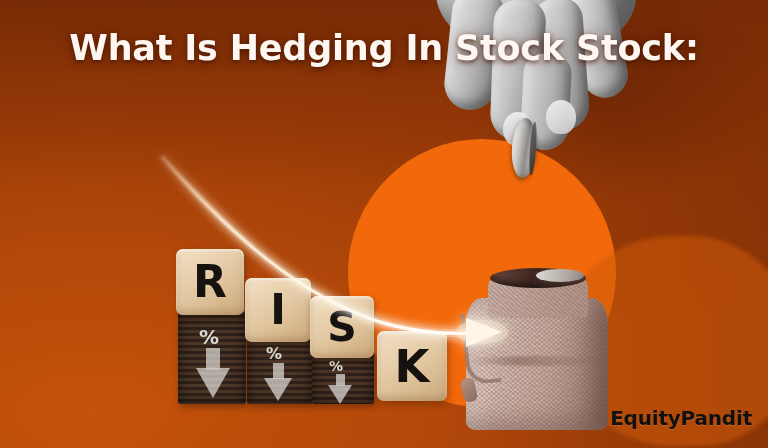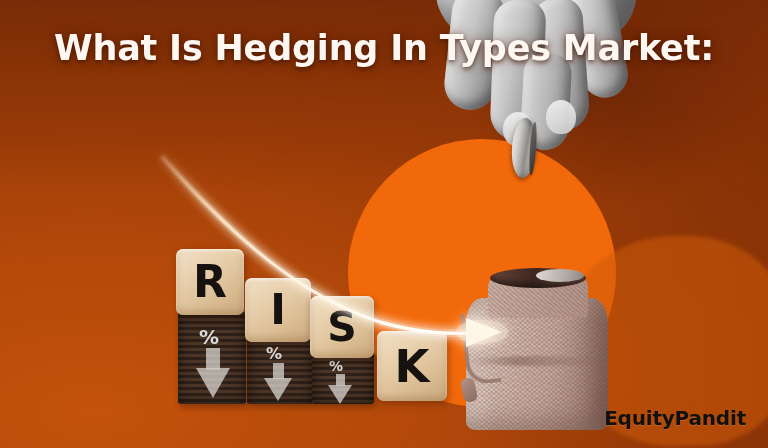--- a/index.html
+++ b/index.html
@@ -222,21 +222,21 @@
   }
   .subtitle{
     position:absolute; left:0; top:83px; width:768px;
     text-align:center;
     font-size:20px; font-weight:400;
     color:#f4e7df;
     text-shadow:0 2px 5px rgba(60,18,2,.7);
     font-family:"DejaVu Sans", sans-serif;
   }
   .brand{
-    position:absolute; right:22px; bottom:18px;
+    position:absolute; right:16px; bottom:18px;
     font-size:20px; font-weight:bold;
     color:#12100e;
     font-family:"DejaVu Sans", sans-serif;
     letter-spacing:-.2px;
     text-shadow:0 1px 0 rgba(255,255,255,.12);
   }
 </style>
 </head>
 <body>
 
@@ -325,16 +325,16 @@
           </feMerge>
       </filter>
     </defs>
 
     <path d="M163,158 C 232,236 300,296 380,322 C 420,334 452,334 487,333" fill="none" stroke="url(#glowGrad)" stroke-width="7.5" stroke-linecap="round" filter="url(#softGlow)" opacity="0.55"></path>
     <path d="M163,158 C 232,236 300,296 380,322 C 420,334 452,334 487,333" fill="none" stroke="url(#glowGrad)" stroke-width="3.4" stroke-linecap="round"></path>
     <polygon points="466,318 502,332 466,347" fill="#fffaf0" filter="url(#tinyGlow)"></polygon>
     <ellipse cx="482" cy="332" rx="26" ry="12" fill="#fff3dd" opacity="0.45" filter="url(#tinyGlow)"></ellipse>
   </svg>
 
-  <div class="title">What Is Hedging In Types Market:</div>
+  <div class="title">What Is Hedging In Stock Stock:</div>
   <div class="brand">EquityPandit</div>
 
 </div>
 
 </body></html>

